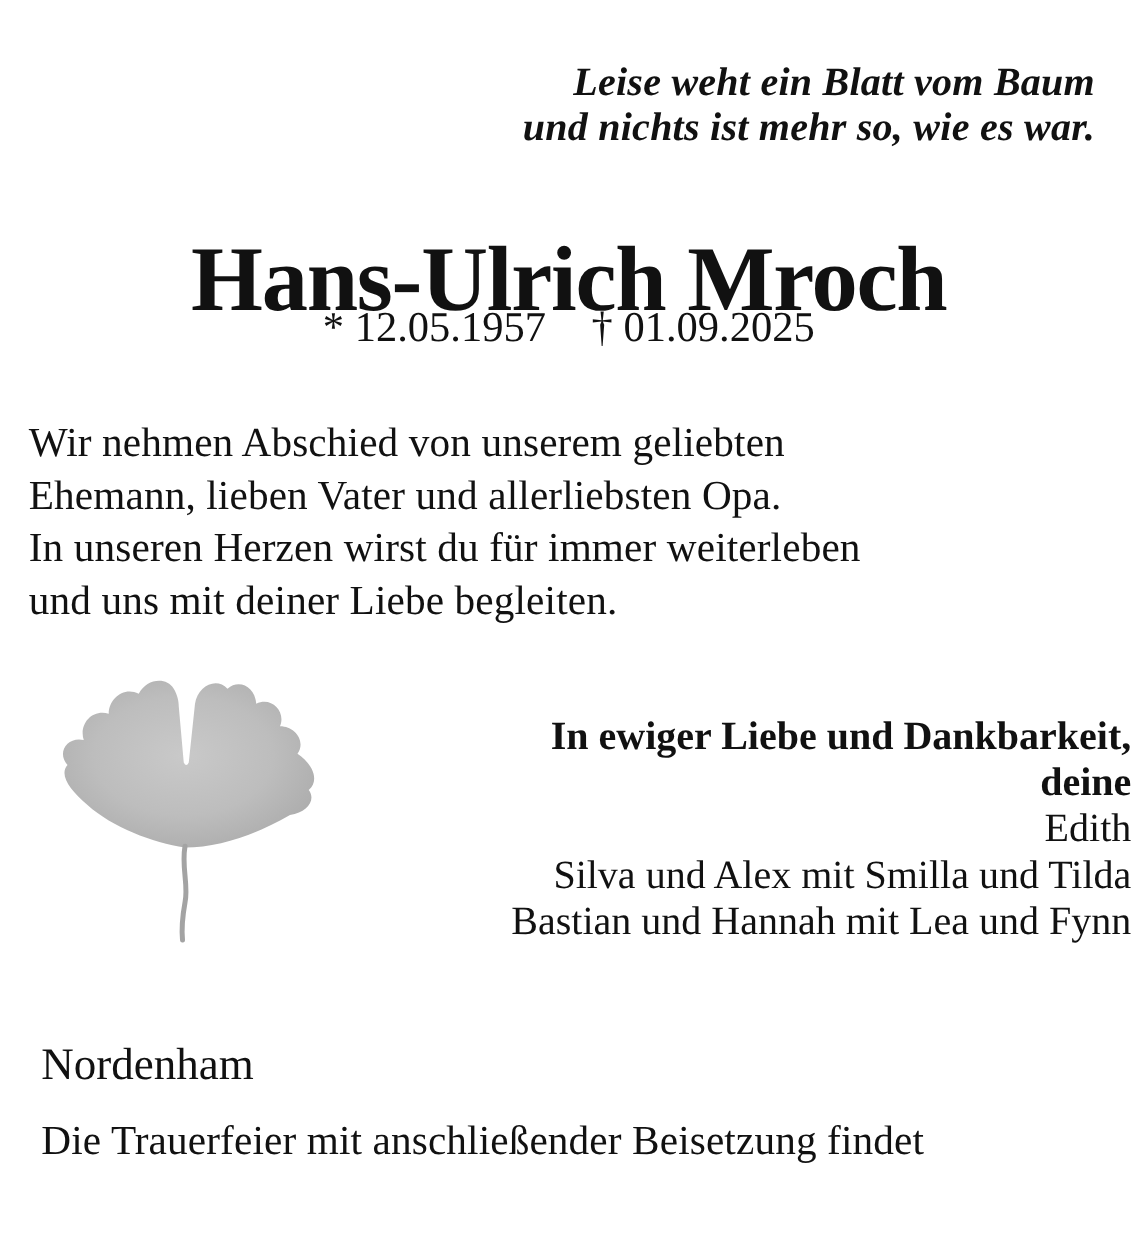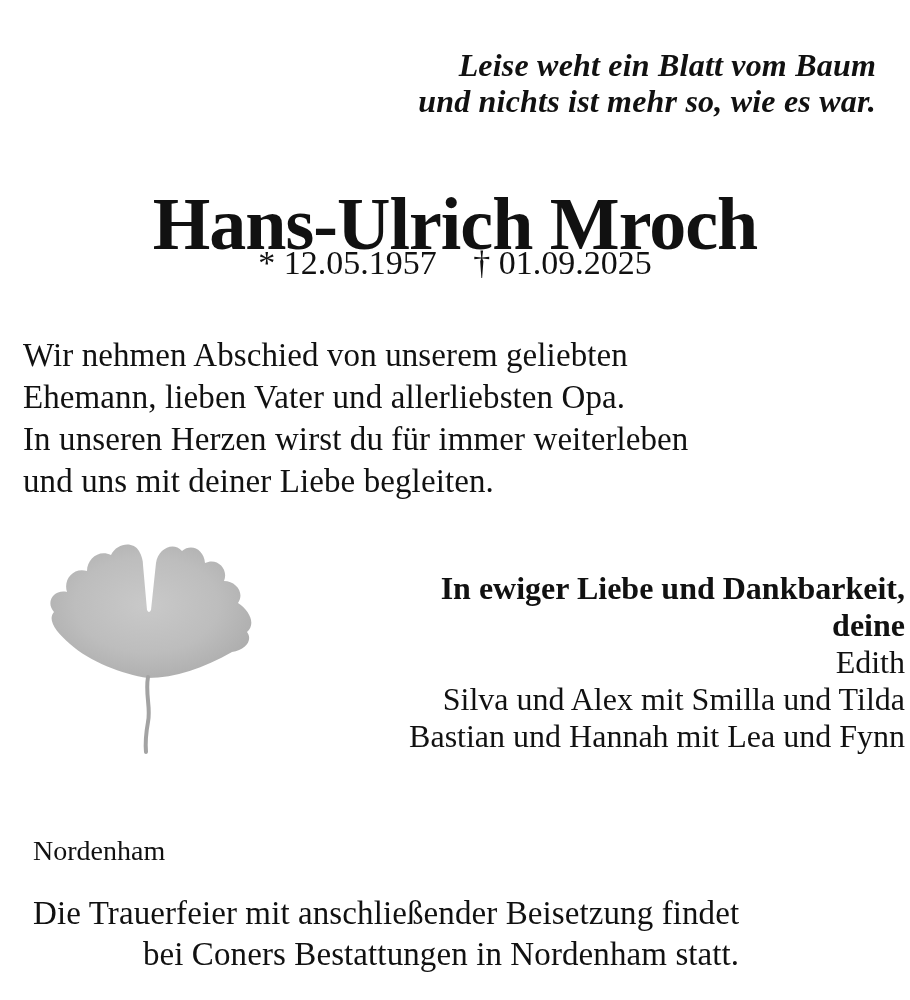--- a/index.html
+++ b/index.html
@@ -80,21 +80,21 @@
     font-size: 32px;
     line-height: 37px;
   }
   .dedication .bold-line {
     font-weight: 700;
   }
   .location {
     position: absolute;
     top: 831px;
     left: 33px;
-    font-size: 28px;
+    font-size: 36px;
     line-height: 40px;
   }
   .funeral-notice {
     position: absolute;
     top: 893px;
     left: 33px;
     font-size: 33px;
     line-height: 41px;
     letter-spacing: 0.1px;
     text-align: right;
@@ -158,14 +158,13 @@
   <div class="bold-line">deine</div>
   <div>Edith</div>
   <div>Silva und Alex mit Smilla und Tilda</div>
   <div>Bastian und Hannah mit Lea und Fynn</div>
 </div>
 
 <div class="location">Nordenham</div>
 
 <div class="funeral-notice">
   <div>Die Trauerfeier mit anschließender Beisetzung findet</div>
-  <div>bei Coners Bestattungen in Nordenham statt.</div>
 </div>
 
 </body></html>

